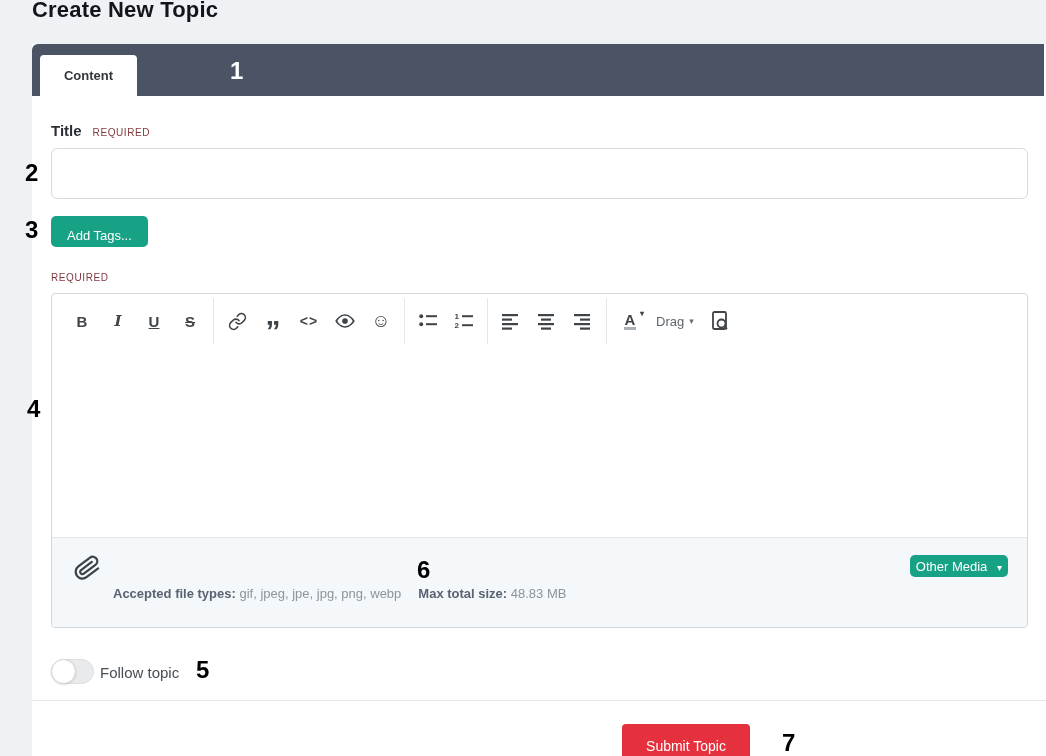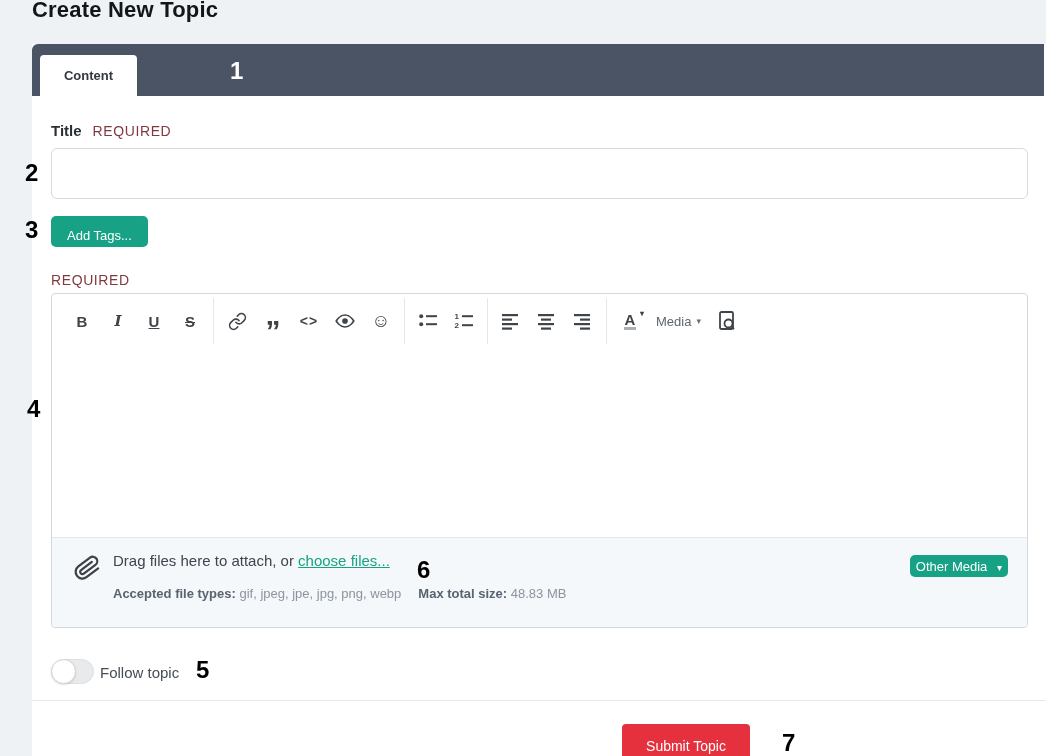--- a/index.html
+++ b/index.html
@@ -40,21 +40,21 @@
   
   .ann {
     position:absolute; font-size:24px; font-weight:bold; color:#000;
     line-height:1; z-index:50;
   }
   .ann-white { color:#ffffff; }
   
   .label-row { position:absolute; left:19px; display:flex; align-items:baseline; }
   .field-label { font-size:15px; font-weight:bold; color:#2b2f35; }
   .required {
-    font-size:14px; letter-spacing:.6px; color:var(--required-red, #81393f);
+    font-size:10px; letter-spacing:.6px; color:var(--required-red, #81393f);
     margin-left:11px;
   }
   .title-input {
     position:absolute; left:19px; top:104px; width:977px; height:51px;
     border:1px solid #d6dade; border-radius:6px; background:#fff;
     font-size:15px; padding:0 12px; font-family:"Liberation Sans", sans-serif;
     outline:none;
   }
   .btn-teal {
     background:var(--accent-teal, #17a285); color:#fff; border:none;
@@ -236,42 +236,39 @@
             <rect x="6" y="15.5" width="10" height="2.2" fill="#3f4449"></rect>
           </svg>
         </button>
       </div>
       <div class="tb-group">
         <button class="tb-btn">
           <span class="fontcolor-a">A</span>
           <span class="mini-caret">▾</span>
         </button>
         <button class="tb-btn tb-size">
-          <span>Media</span>
+          <span>Drag</span>
           <span class="caret">▾</span>
         </button>
         <button class="tb-btn">
           <svg width="20" height="20" viewBox="0 0 20 20">
             <rect x="3" y="1" width="13" height="17" rx="1.5" fill="none" stroke="#3f4449" stroke-width="1.8"></rect>
             <circle cx="11.5" cy="12.5" r="4" fill="#fff" stroke="#3f4449" stroke-width="1.8"></circle>
             <line x1="14.5" y1="15.5" x2="17" y2="18" stroke="#3f4449" stroke-width="1.8"></line>
           </svg>
         </button>
       </div>
     </div>
 
     <div class="editor-body"></div>
 
     <div class="attach">
       <svg class="paperclip" width="27" height="30" viewBox="0 0 24 24">
         <path d="M21.44 11.05l-9.19 9.19a6 6 0 0 1-8.49-8.49l9.19-9.19a4 4 0 0 1 5.66 5.66l-9.2 9.19a2 2 0 0 1-2.83-2.83l8.49-8.48" fill="none" stroke="#3c4248" stroke-width="2" stroke-linecap="round" stroke-linejoin="round"></path>
       </svg>
-      <div class="attach-line1">
-        <span>Drag files here to attach, or </span><span class="choose-link">choose files...</span>
-      </div>
       <div class="attach-line2">
         <b>Accepted file types: </b><span>gif, jpeg, jpe, jpg, png, webp</span><b class="max-group">Max total size: </b><span>48.83 MB</span>
       </div>
       <button class="btn-teal other-media">
         <span>Other Media</span>
         <span class="caret">▾</span>
       </button>
     </div>
   </div>
 

